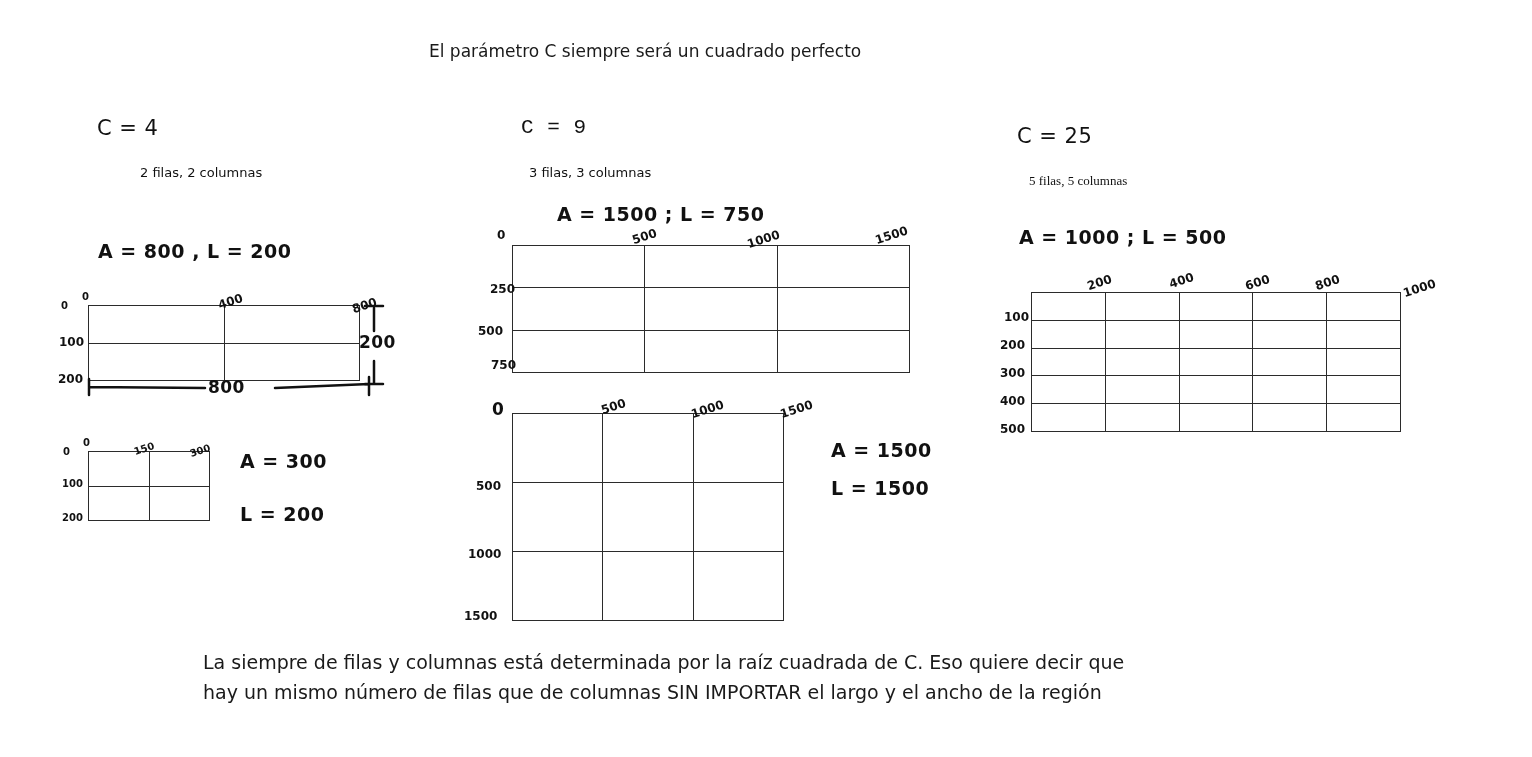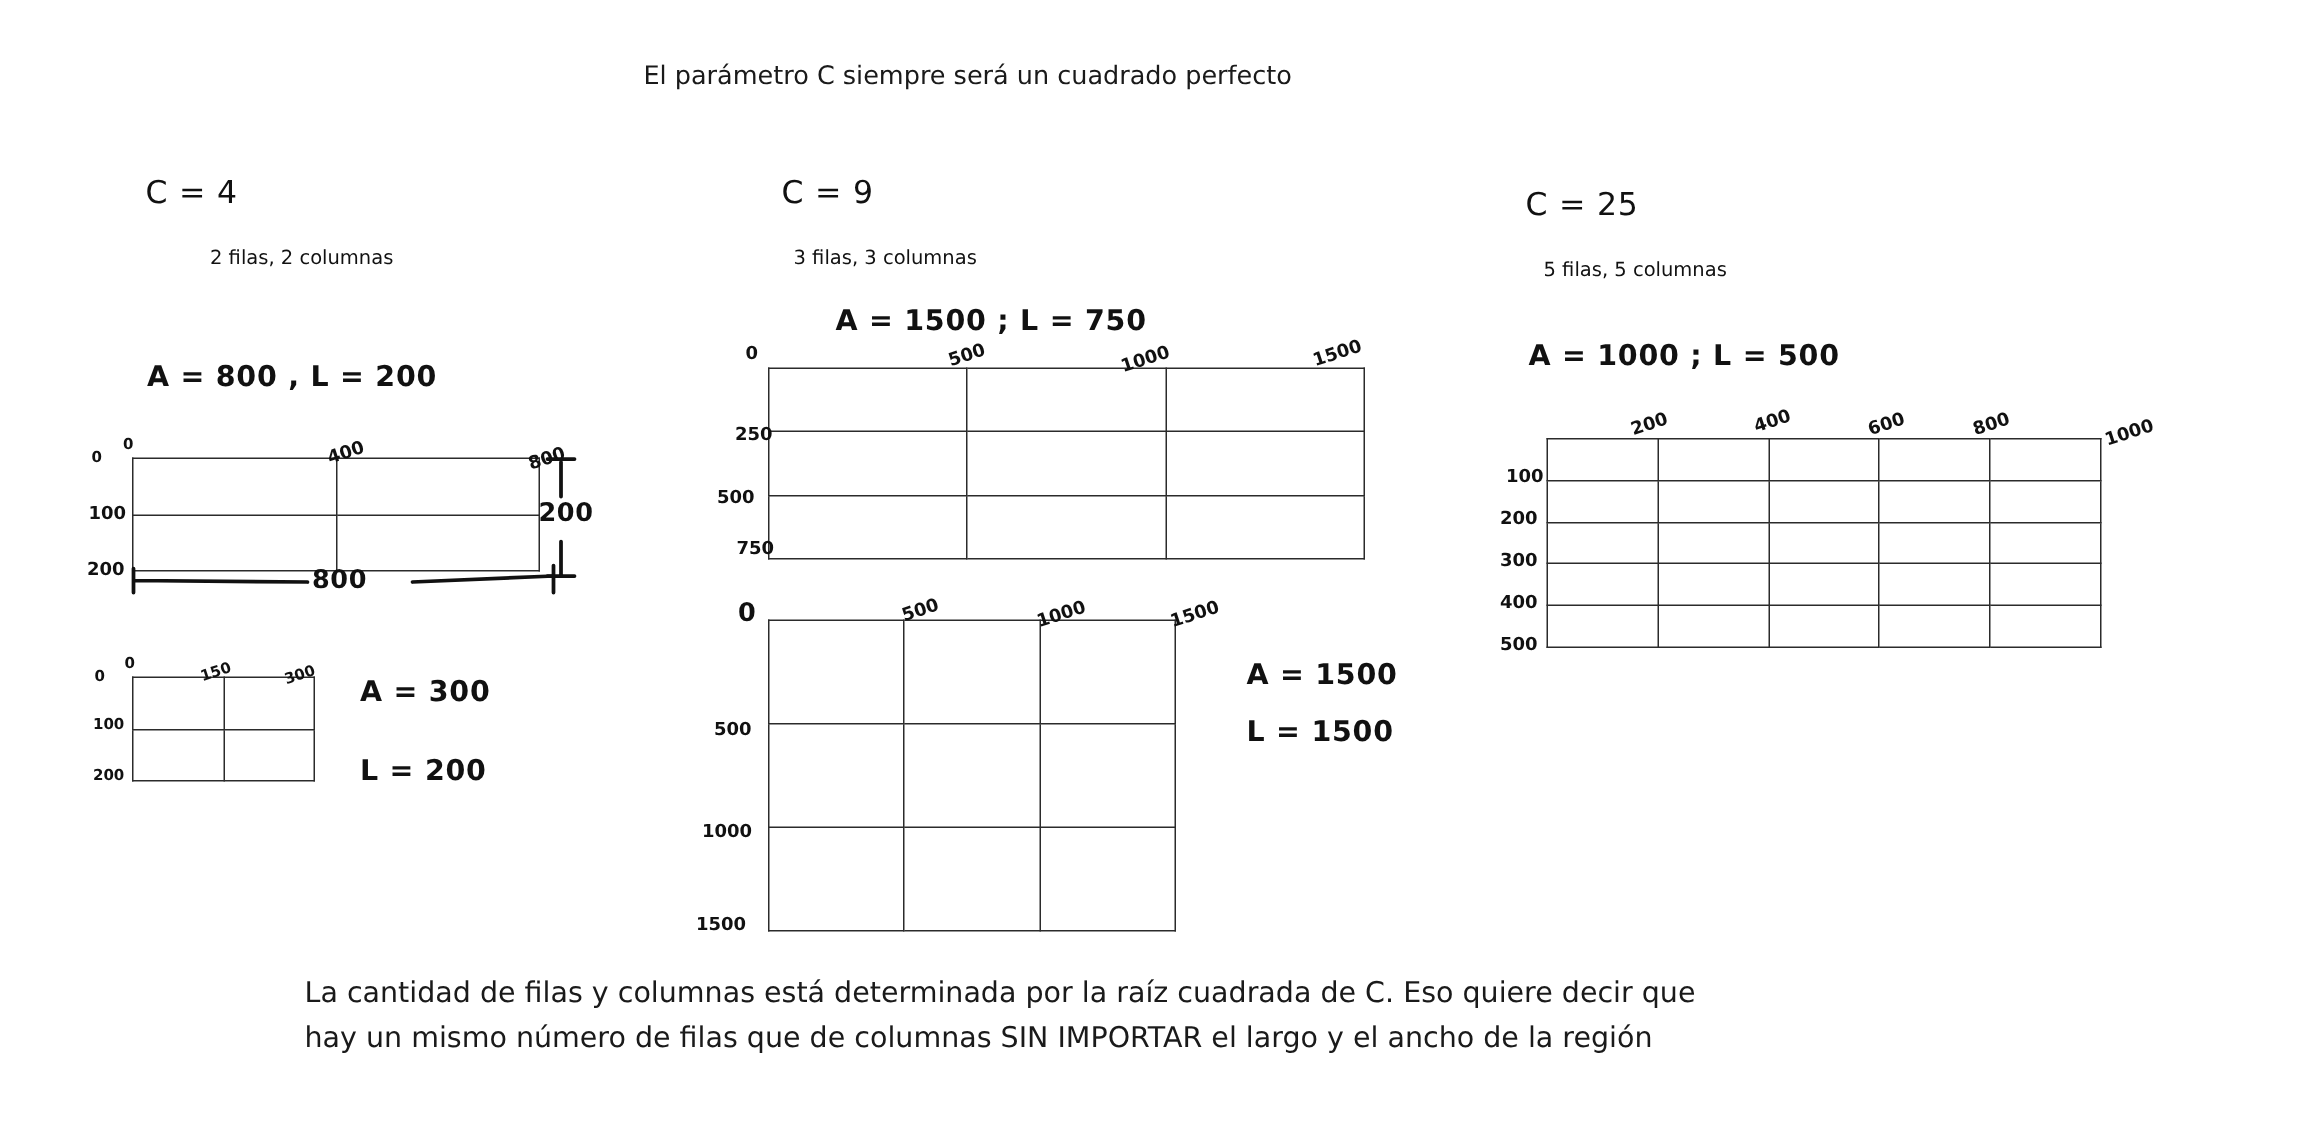--- a/index.html
+++ b/index.html
@@ -142,21 +142,21 @@
 <div class="abs txt tick-sm" style="left:83px; top:437px;">0</div>
 <div class="abs txt tick-rot-sm" style="left:136px; top:446px;">150</div>
 <div class="abs txt tick-rot-sm" style="left:192px; top:448px;">300</div>
 <div class="abs txt tick-sm" style="left:63px; top:446px;">0</div>
 <div class="abs txt tick-sm" style="left:62px; top:478px;">100</div>
 <div class="abs txt tick-sm" style="left:62px; top:512px;">200</div>
 
 <div class="abs txt label-hand-lg" style="left:240px; top:451px;">A = 300</div>
 <div class="abs txt label-hand-lg" style="left:240px; top:504px;">L = 200</div>
 
-<div class="abs txt caption-big" style="left:521px; top:116px;">C = 9</div>
+<div class="abs txt caption-big" style="left:521px; top:116px;font-family:Liberation Mono, monospace;">C = 9</div>
 <div class="abs txt caption-small" style="left:529px; top:166px;">3 filas, 3 columnas</div>
 
 <div class="abs txt label-hand-lg" style="left:557px; top:204px;">A = 1500 ;  L = 750</div>
 
 <div class="abs" style="left:512px; top:245px;">
   <table class="grid" style="width:398px; height:128px;">
     <tbody>
         <tr>
           <td></td>
           <td></td>
@@ -214,21 +214,21 @@
 <div class="abs txt tick-rot" style="left:783px; top:408px;">1500</div>
 
 <div class="abs txt tick" style="left:476px; top:480px;">500</div>
 <div class="abs txt tick" style="left:468px; top:548px;">1000</div>
 <div class="abs txt tick" style="left:464px; top:610px;">1500</div>
 
 <div class="abs txt label-hand-lg" style="left:831px; top:440px;">A = 1500</div>
 <div class="abs txt label-hand-lg" style="left:831px; top:478px;">L = 1500</div>
 
 <div class="abs txt caption-big" style="left:1017px; top:124px;">C = 25</div>
-<div class="abs txt caption-small" style="left:1029px; top:174px;">5 filas, 5 columnas</div>
+<div class="abs txt caption-small" style="left:1029px; top:174px;font-family:Liberation Serif, serif;">5 filas, 5 columnas</div>
 
 <div class="abs txt label-hand-lg" style="left:1019px; top:227px;">A = 1000  ;   L = 500</div>
 
 <div class="abs" style="left:1031px; top:292px;">
   <table class="grid" style="width:370px; height:140px;">
     <tbody>
         <tr>
           <td></td>
           <td></td>
           <td></td>
@@ -272,14 +272,14 @@
 <div class="abs txt tick-rot" style="left:1248px; top:280px;">600</div>
 <div class="abs txt tick-rot" style="left:1318px; top:280px;">800</div>
 <div class="abs txt tick-rot" style="left:1406px; top:287px;">1000</div>
 
 <div class="abs txt tick" style="left:1004px; top:311px;">100</div>
 <div class="abs txt tick" style="left:1000px; top:339px;">200</div>
 <div class="abs txt tick" style="left:1000px; top:367px;">300</div>
 <div class="abs txt tick" style="left:1000px; top:395px;">400</div>
 <div class="abs txt tick" style="left:1000px; top:423px;">500</div>
 
-<div class="abs txt footer" style="left:203px; top:648px;">La cantidad de filas y columnas está determinada por la raíz cuadrada de C. Eso quiere decir que</div>
+<div class="abs txt footer" style="left:203px; top:648px;">La siempre de filas y columnas está determinada por la raíz cuadrada de C. Eso quiere decir que</div>
 <div class="abs txt footer" style="left:203px; top:678px;">hay un mismo número de filas que de columnas SIN IMPORTAR el largo y el ancho de la región</div>
 
 </body></html>

